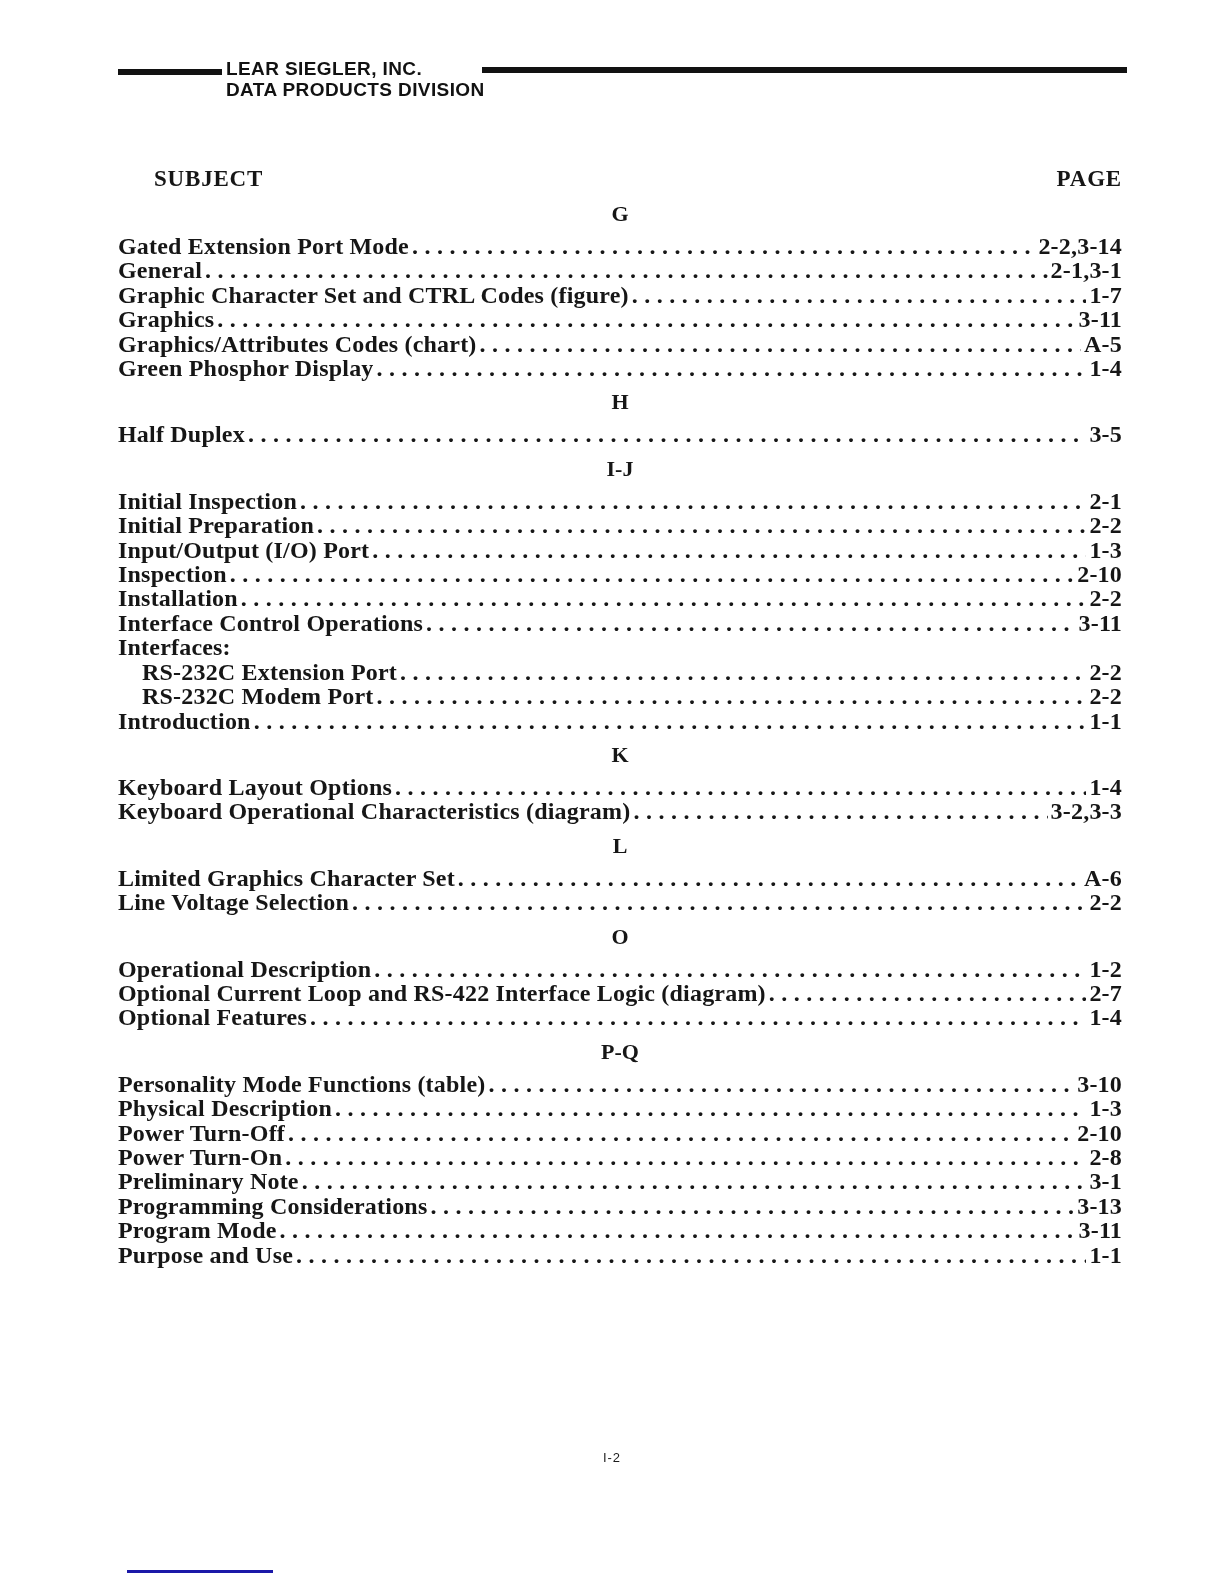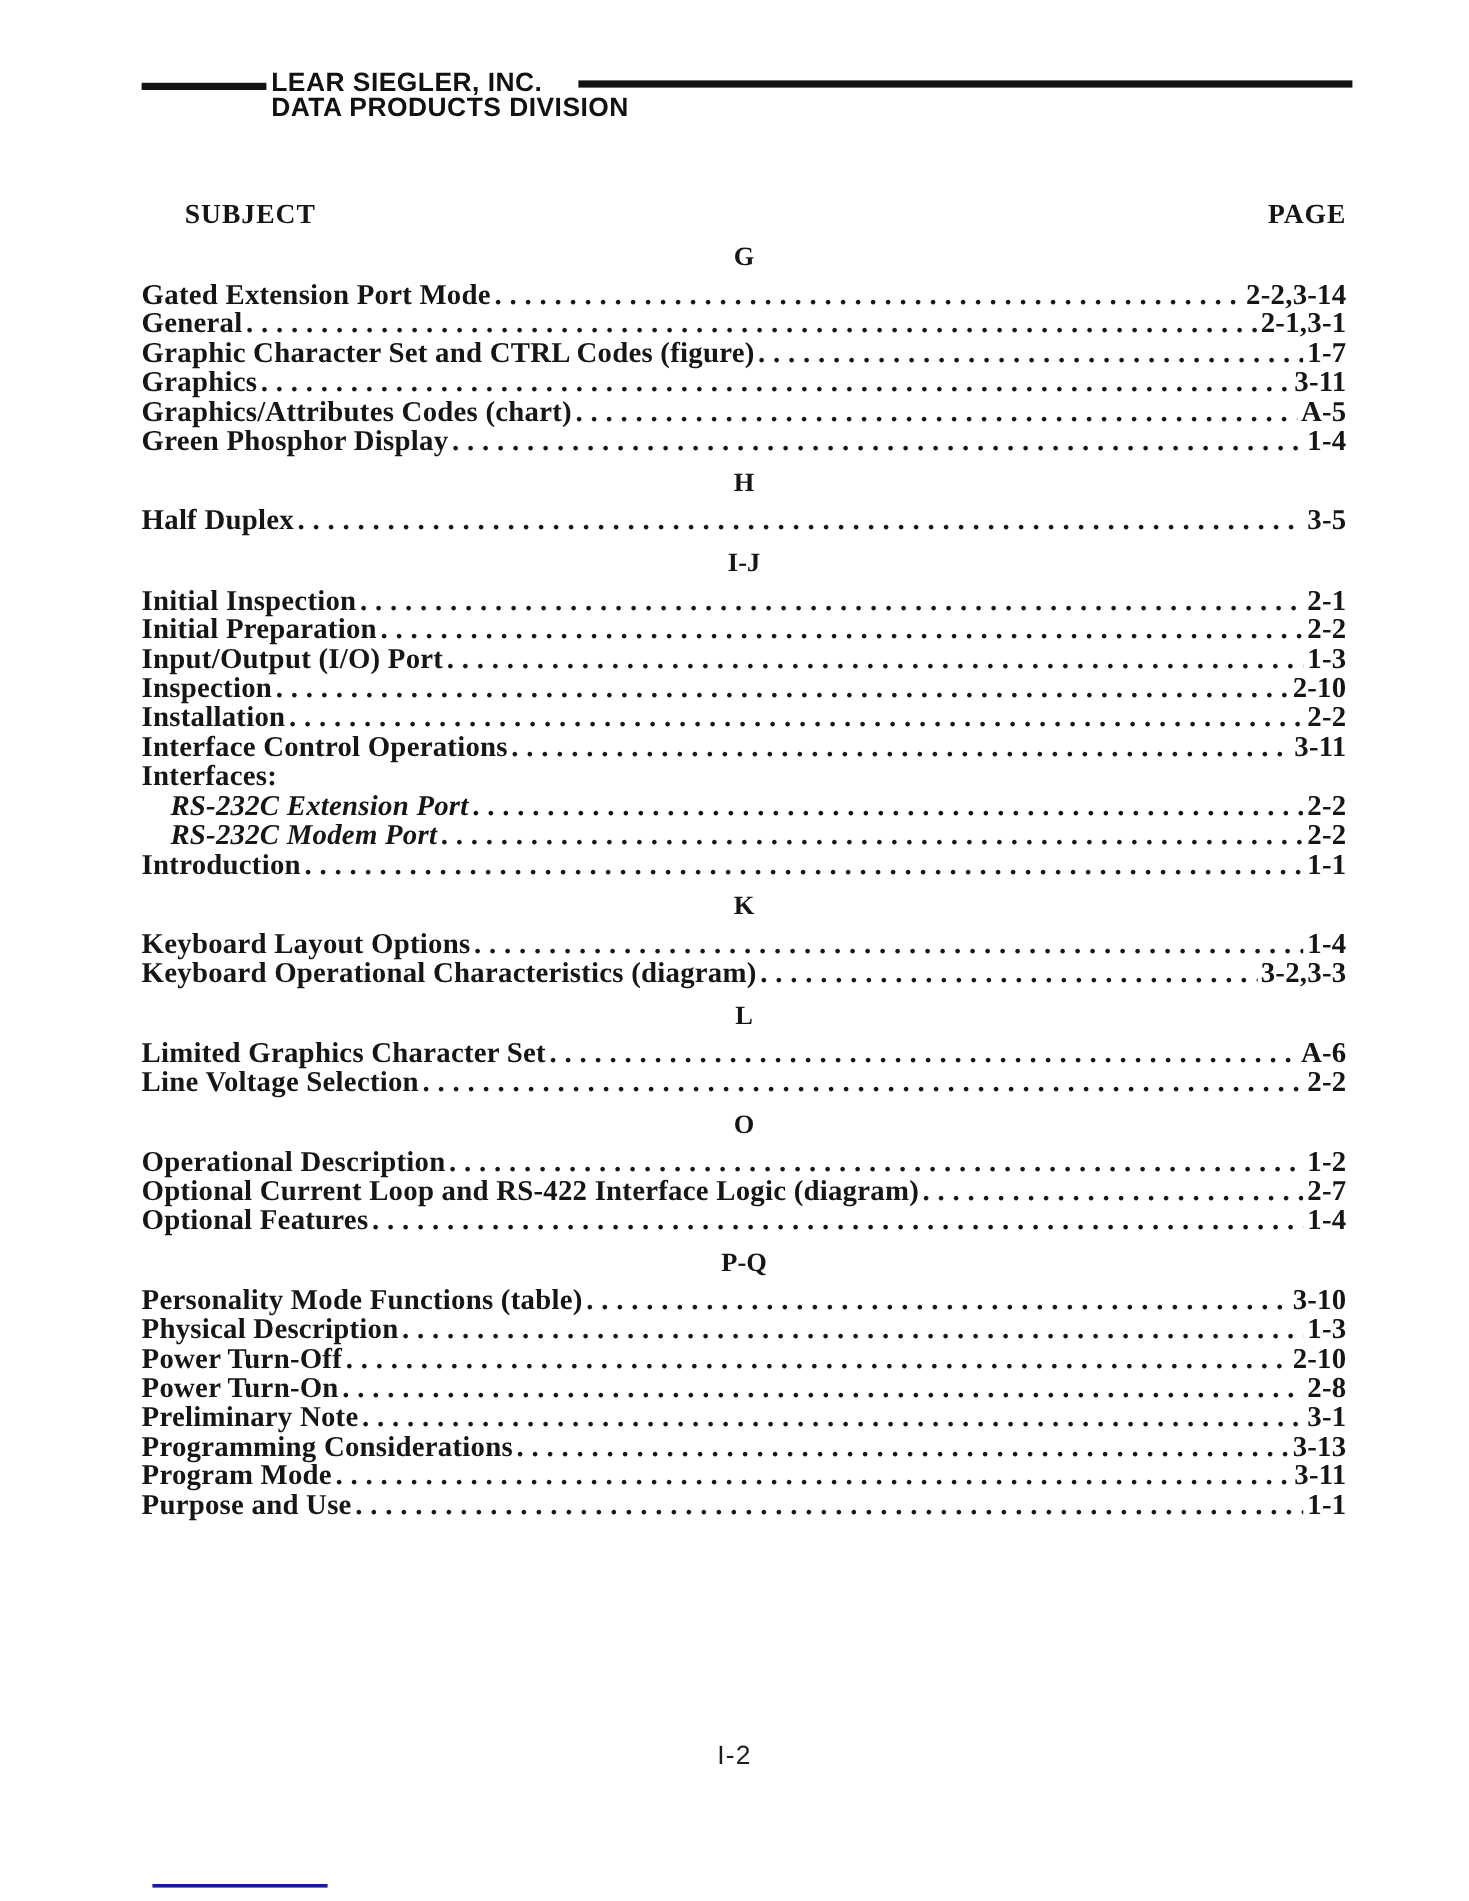--- a/index.html
+++ b/index.html
@@ -19,21 +19,21 @@
     background: #121212;
   }
   .brand-rule.left  { left: 118px; top: 69px; width: 104px; }
   .brand-rule.right { left: 482px; top: 67px; width: 645px; }
   .brand-text {
     position: absolute;
     left: 226px;
     top: 58px;
     font-family: "Liberation Sans", sans-serif;
     font-weight: 700;
-    font-size: 22px;
+    font-size: 19px;
     line-height: 21px;
     letter-spacing: 0.4px;
     color: #121212;
     white-space: nowrap;
   }
   
   .content {
     position: absolute;
     left: 118px;
     top: 166px;
@@ -58,42 +58,42 @@
   }
   .entry {
     display: flex;
     align-items: baseline;
     font-size: 24px;
     font-weight: 700;
     line-height: 24.4px;
     letter-spacing: 0.2px;
   }
   .entry .entry-title { white-space: nowrap; }
-  .entry.indent .entry-title { padding-left: 24px; font-style: italic; }
+  .entry.indent .entry-title { padding-left: 24px; }
   .entry .dots {
     flex: 1;
     overflow: hidden;
     white-space: nowrap;
     margin: 0 3px;
   }
   .entry .dots::after {
     content: "........................................................................................................................................................";
     letter-spacing: 6.5px;
     font-weight: 700;
   }
   .entry .entry-page { white-space: nowrap; }
   
   .footer-page {
     position: absolute;
     left: 0;
     top: 1450px;
     width: 1224px;
     text-align: center;
     font-family: "Liberation Sans", sans-serif;
-    font-size: 22px;
+    font-size: 13px;
     letter-spacing: 1px;
     color: #1c1c1c;
   }
   .accent-underline {
     position: absolute;
     left: 127px;
     top: 1570px;
     width: 146px;
     height: 3px;
   }

